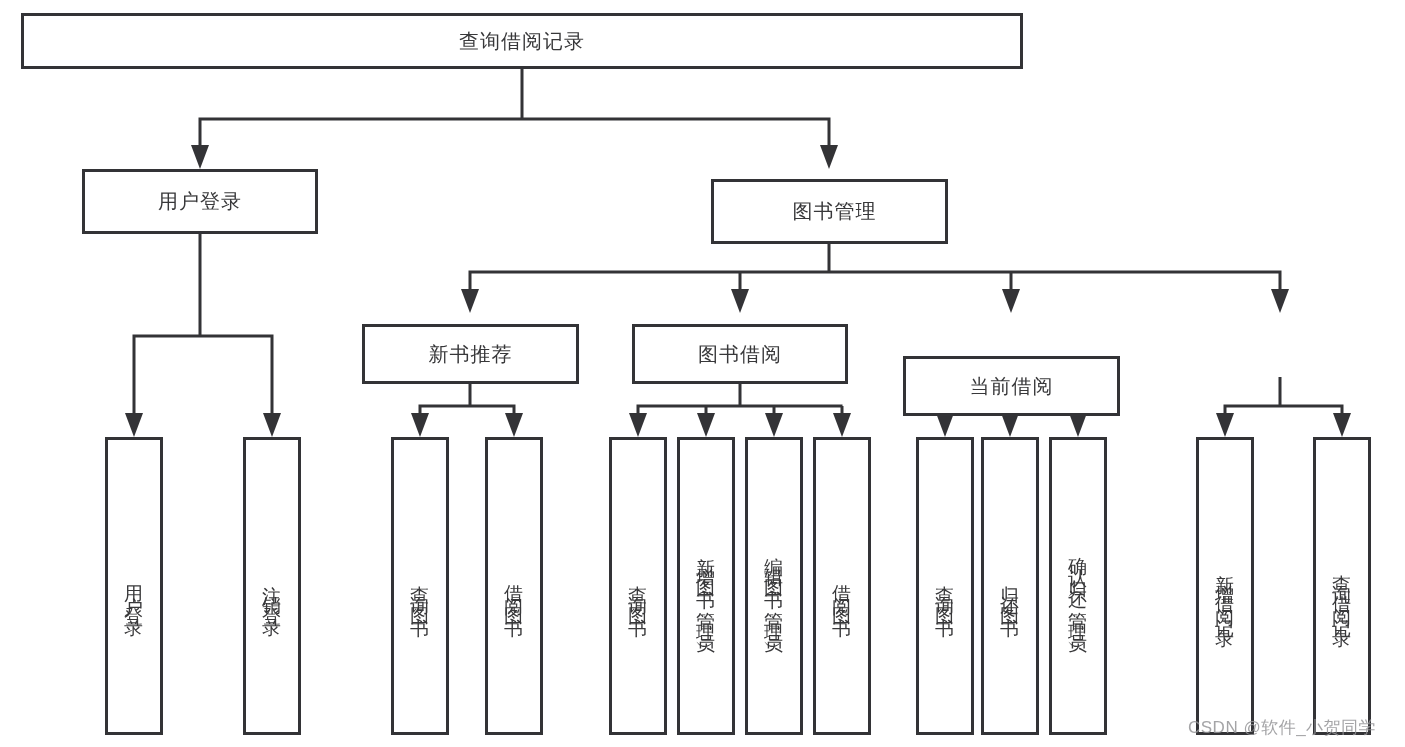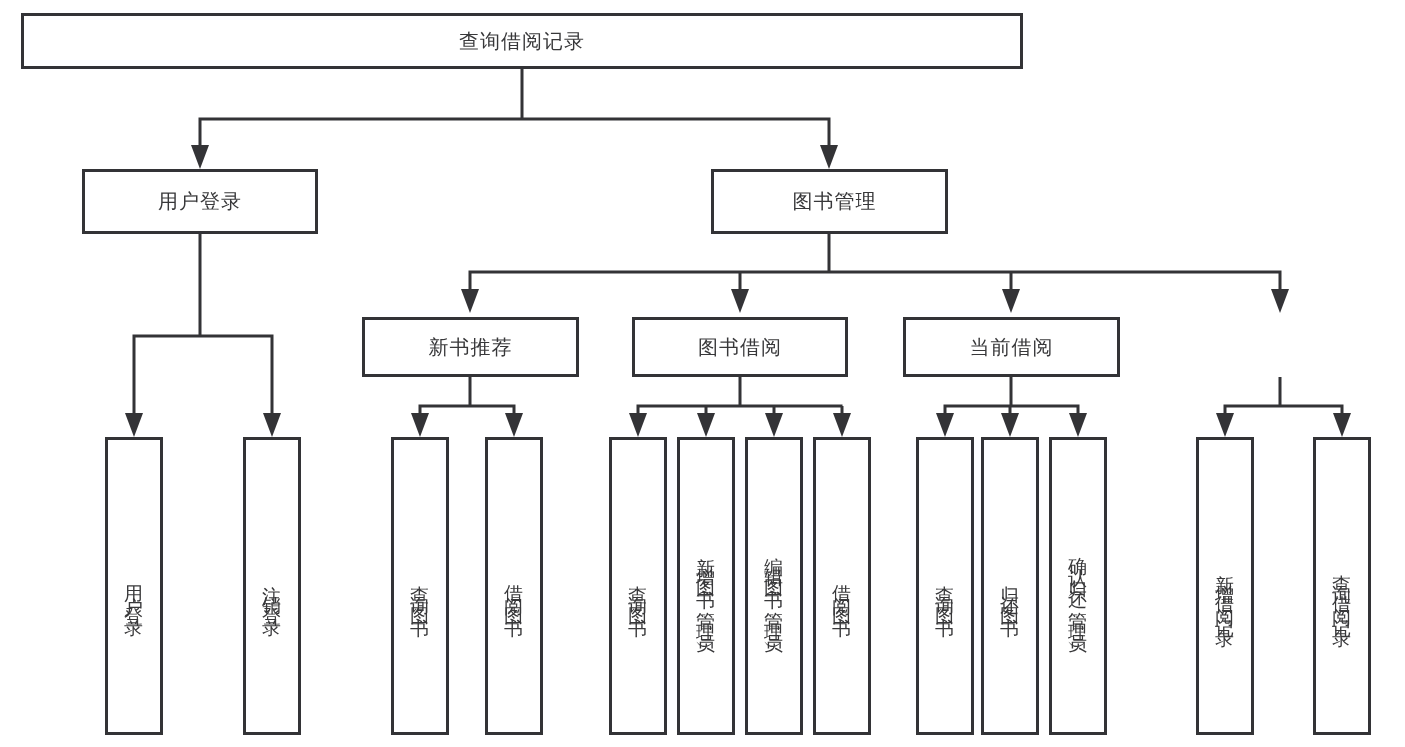--- a/index.html
+++ b/index.html
@@ -39,26 +39,26 @@
     font-size: 19px;
     letter-spacing: 11px;
     margin-bottom: -11px;
     line-height: 1;
     white-space: nowrap;
   }
   
   #n-root { left: 21px; top: 13px; width: 1002px; height: 56px; }
   
   #n-user-login { left: 82px;  top: 169px; width: 236px; height: 65px; }
-  #n-book-mgmt  { left: 711px; top: 169px; width: 237px; height: 65px; padding-left: 10px; }
+  #n-book-mgmt  { left: 711px; top: 179px; width: 237px; height: 65px; padding-left: 10px; }
   
-  .lvl3 { top: 317px; height: 60px; }
+  .lvl3 { top: 324px; height: 60px; }
   #n-new-book-rec   { left: 362px;  width: 217px; }
   #n-book-borrow    { left: 632px;  width: 216px; font-family: Liberation Mono, monospace; }
-  #n-current-borrow { left: 903px;  width: 217px; }
+  #n-current-borrow { left: 903px;  width: 217px; margin-top: 32px; }
   #n-borrow-records { left: 1172px; width: 218px; }
   
   #l-user-login     { left: 105px; }
   #l-logout         { left: 243px; }
   #l-query-books-1  { left: 391px; }
   #l-borrow-books-1 { left: 485px; }
   #l-query-books-2  { left: 609px; }
   #l-add-book       { left: 677px; }
   #l-edit-book      { left: 745px; }
   #l-borrow-books-2 { left: 813px; }
@@ -175,13 +175,14 @@
   <div class="node v" id="l-confirm-return">
     <span class="vtext">确认归还（管理员）</span>
   </div>
   <div class="node v" id="l-add-record">
     <span class="vtext">新增借阅记录</span>
   </div>
   <div class="node v" id="l-query-record">
     <span class="vtext">查询借阅记录</span>
   </div>
 
+  <div id="watermark">CSDN @软件_小贺同学</div>
 </div>
 
 </body></html>

